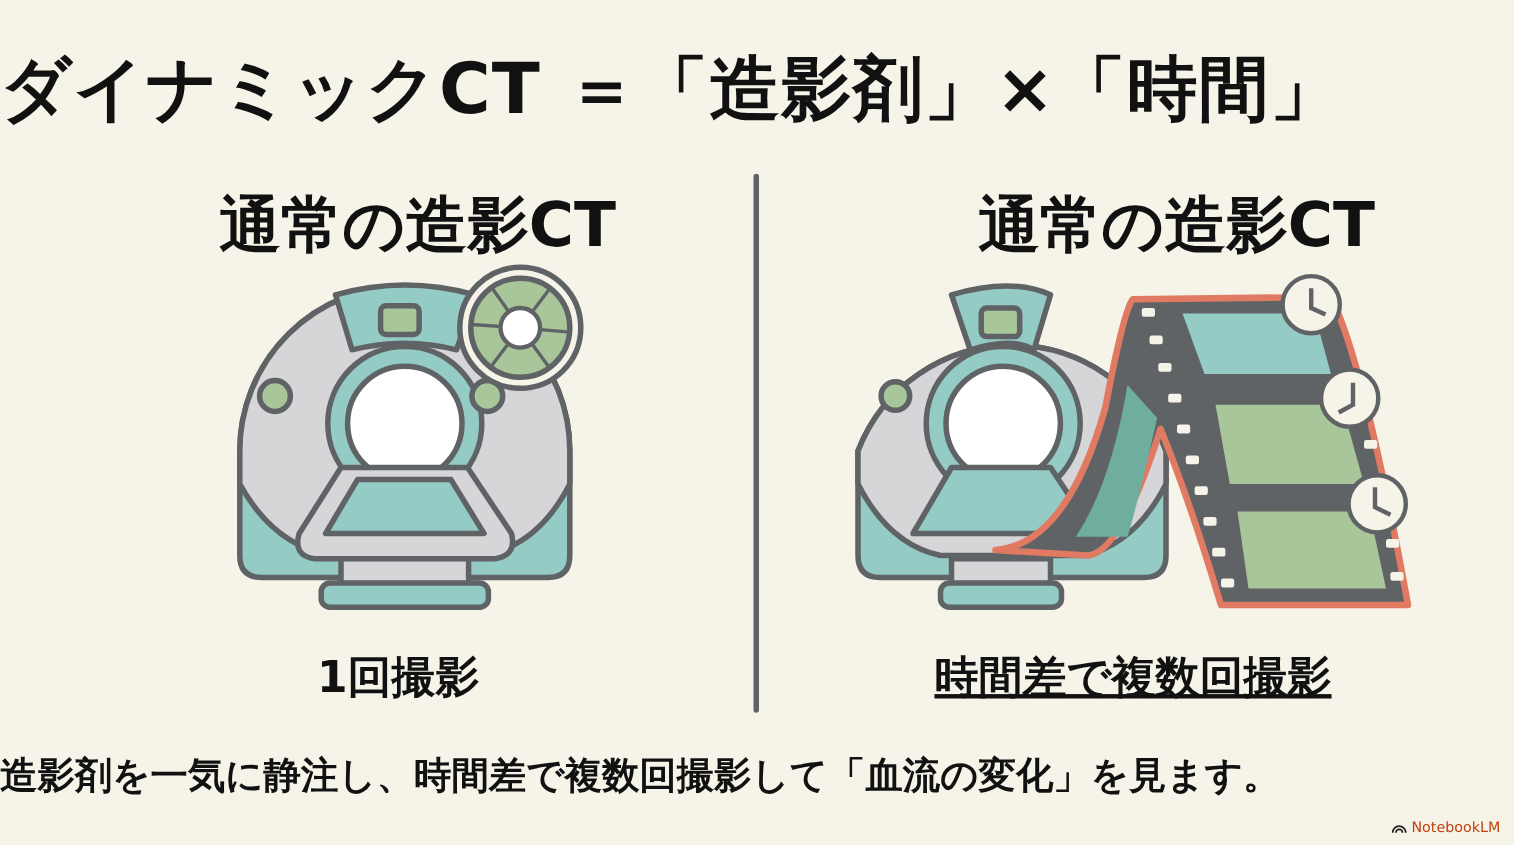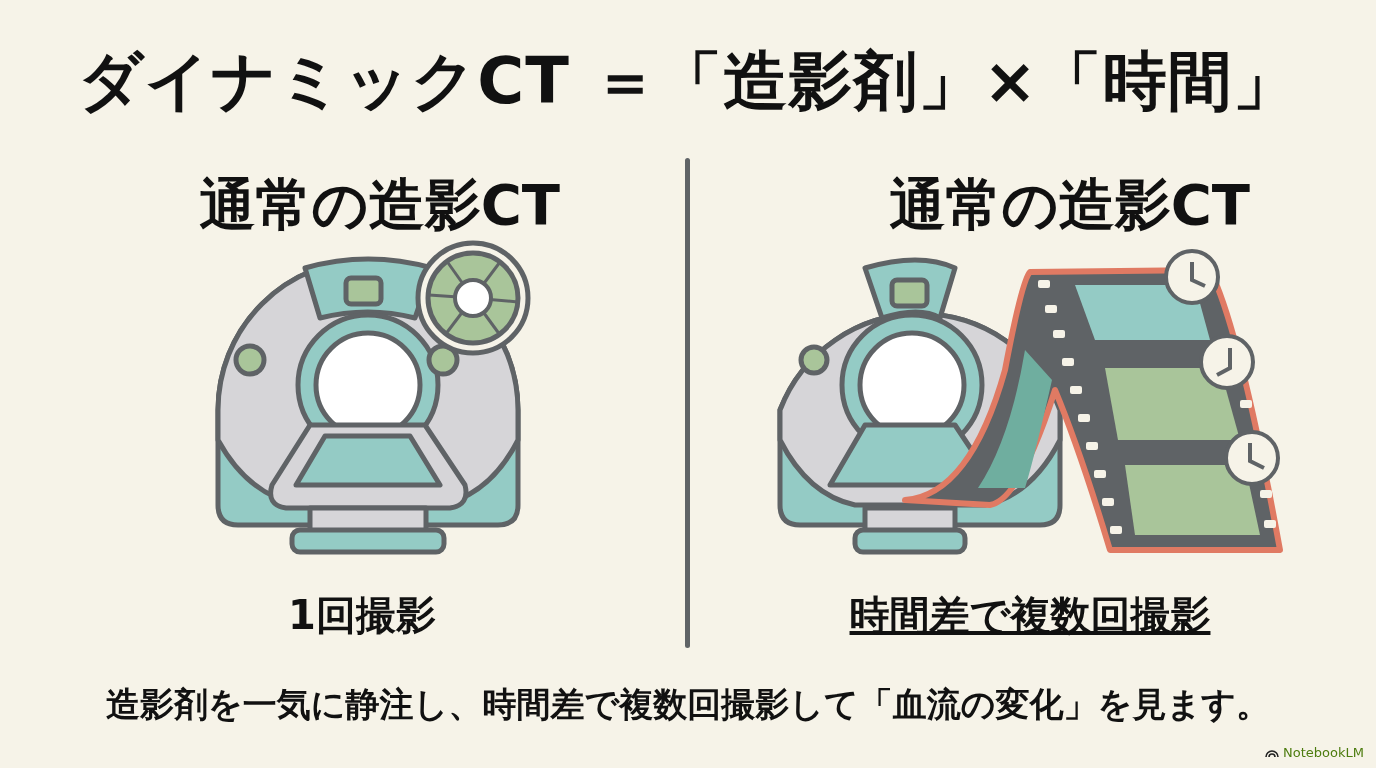--- a/index.html
+++ b/index.html
@@ -5,45 +5,45 @@
   html, body { margin:0; padding:0; }
   body {
     width:1376px; height:768px; overflow:hidden;
     background:#f6f3e8;
     font-family:"DejaVu Sans", sans-serif;
     color:#111;
     position:relative;
   }
   .title {
     position:absolute; left:0; top:38px; width:1376px;
-    text-align:center; font-size:64px; font-weight:bold; letter-spacing:1px;
+    text-align:left; font-size:64px; font-weight:bold; letter-spacing:1px;
   }
   .col-title {
     position:absolute; top:168px; font-size:56px; font-weight:bold; text-align:right;
   }
   .col-title.left { left:160px; width:400px; }
   .col-title.right { left:800px; width:450px; }
   .divider {
     position:absolute; left:685px; top:158px; width:5px; height:490px;
     background:#5f6366; border-radius:3px;
   }
   .illus { position:absolute; }
   .illus.left { left:200px; top:240px; width:340px; height:320px; }
   .illus.right { left:770px; top:240px; width:520px; height:320px; }
   .caption {
     position:absolute; top:588px; font-size:40px; font-weight:bold; text-align:center;
   }
   .caption.left { left:212px; width:300px; }
   .caption.right { left:800px; width:460px;text-decoration:underline; }
   .summary {
-    position:absolute; left:0; top:682px; width:1376px; text-align:center;
+    position:absolute; left:0; top:682px; width:1376px; text-align:left;
     font-size:34px; font-weight:bold;
   }
   .watermark {
-    position:absolute; right:12px; bottom:8px; font-size:13px; color:#4d7c0f;
+    position:absolute; right:12px; bottom:8px; font-size:13px; color:#c2410c;
     display:flex; align-items:center; gap:4px;
   }
 </style>
 </head>
 <body>
 
 <div class="title">ダイナミックCT ＝「造影剤」×「時間」</div>
 
 <div class="col-title left">通常の造影CT</div>
 <div class="col-title right">通常の造影CT</div>

